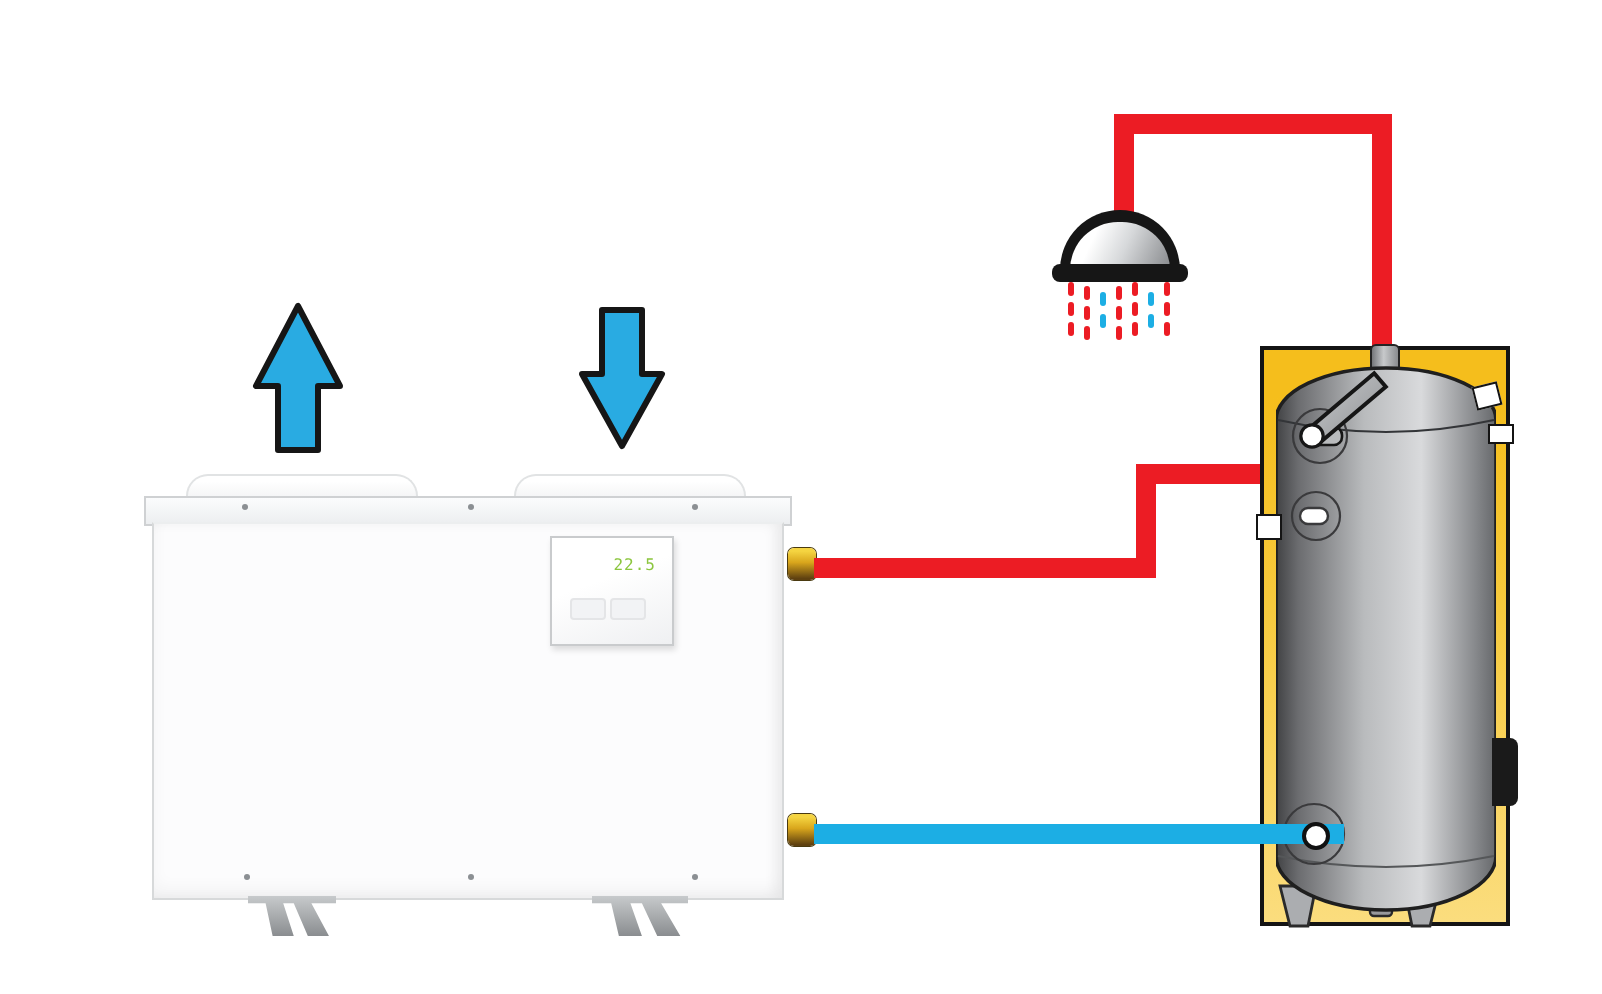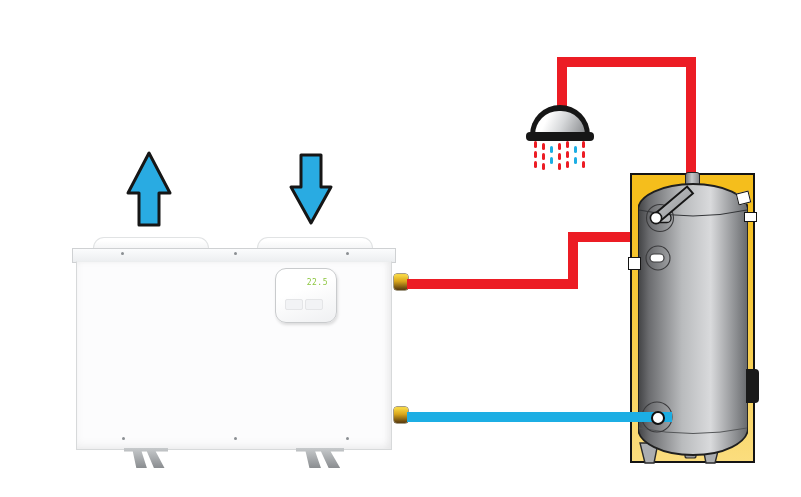--- a/index.html
+++ b/index.html
@@ -20,21 +20,21 @@
        border-radius:11px 11px 3px 3px;}
   .hp-rail{position:absolute;left:72px;top:248px;width:322px;height:13px;
        background:linear-gradient(180deg,#fbfcfd,#eceef0);
        border:1px solid #cfd1d3;}
   .hp-body{position:absolute;left:76px;top:261px;width:314px;height:187px;
        background:#fcfcfd;border:1px solid #d7d9da;border-top:1px solid #eceeef;
        box-shadow:inset -4px 0 6px rgba(0,0,0,.05), inset 0 -5px 8px rgba(0,0,0,.04);}
   .screw{position:absolute;width:3px;height:3px;border-radius:50%;background:#8b8f93;}
   .hp-display{position:absolute;left:275px;top:268px;width:60px;height:53px;
        background:linear-gradient(160deg,#ffffff 40%,#eff0f2);
-       border:1px solid #c9cbcd;border-radius:11px;
+       border:1px solid #c9cbcd;border-radius:0;
        box-shadow:1px 2px 3px rgba(0,0,0,.13);}
   .hp-reading{position:absolute;top:9px;right:8px;font:8px "DejaVu Sans Mono",monospace;
        color:var(--display-green);letter-spacing:.5px;}
   .hp-btn{position:absolute;top:30px;width:16px;height:9px;background:#f2f3f5;
        border:1px solid #e4e5e7;border-radius:2px;}
   .hp-foot{position:absolute;top:448px;height:20px;
        background:linear-gradient(180deg,#c7cacc,#8a8d90);
        filter:drop-shadow(0 0 .5px #5a5d60);
        clip-path:polygon(0% 0%,100% 0%,100% 18%,72% 18%,92% 100%,68% 100%,52% 18%,40% 18%,52% 100%,28% 100%,20% 18%,0% 18%);}
   .brass{position:absolute;left:394px;width:14px;height:16px;border-radius:3px;

